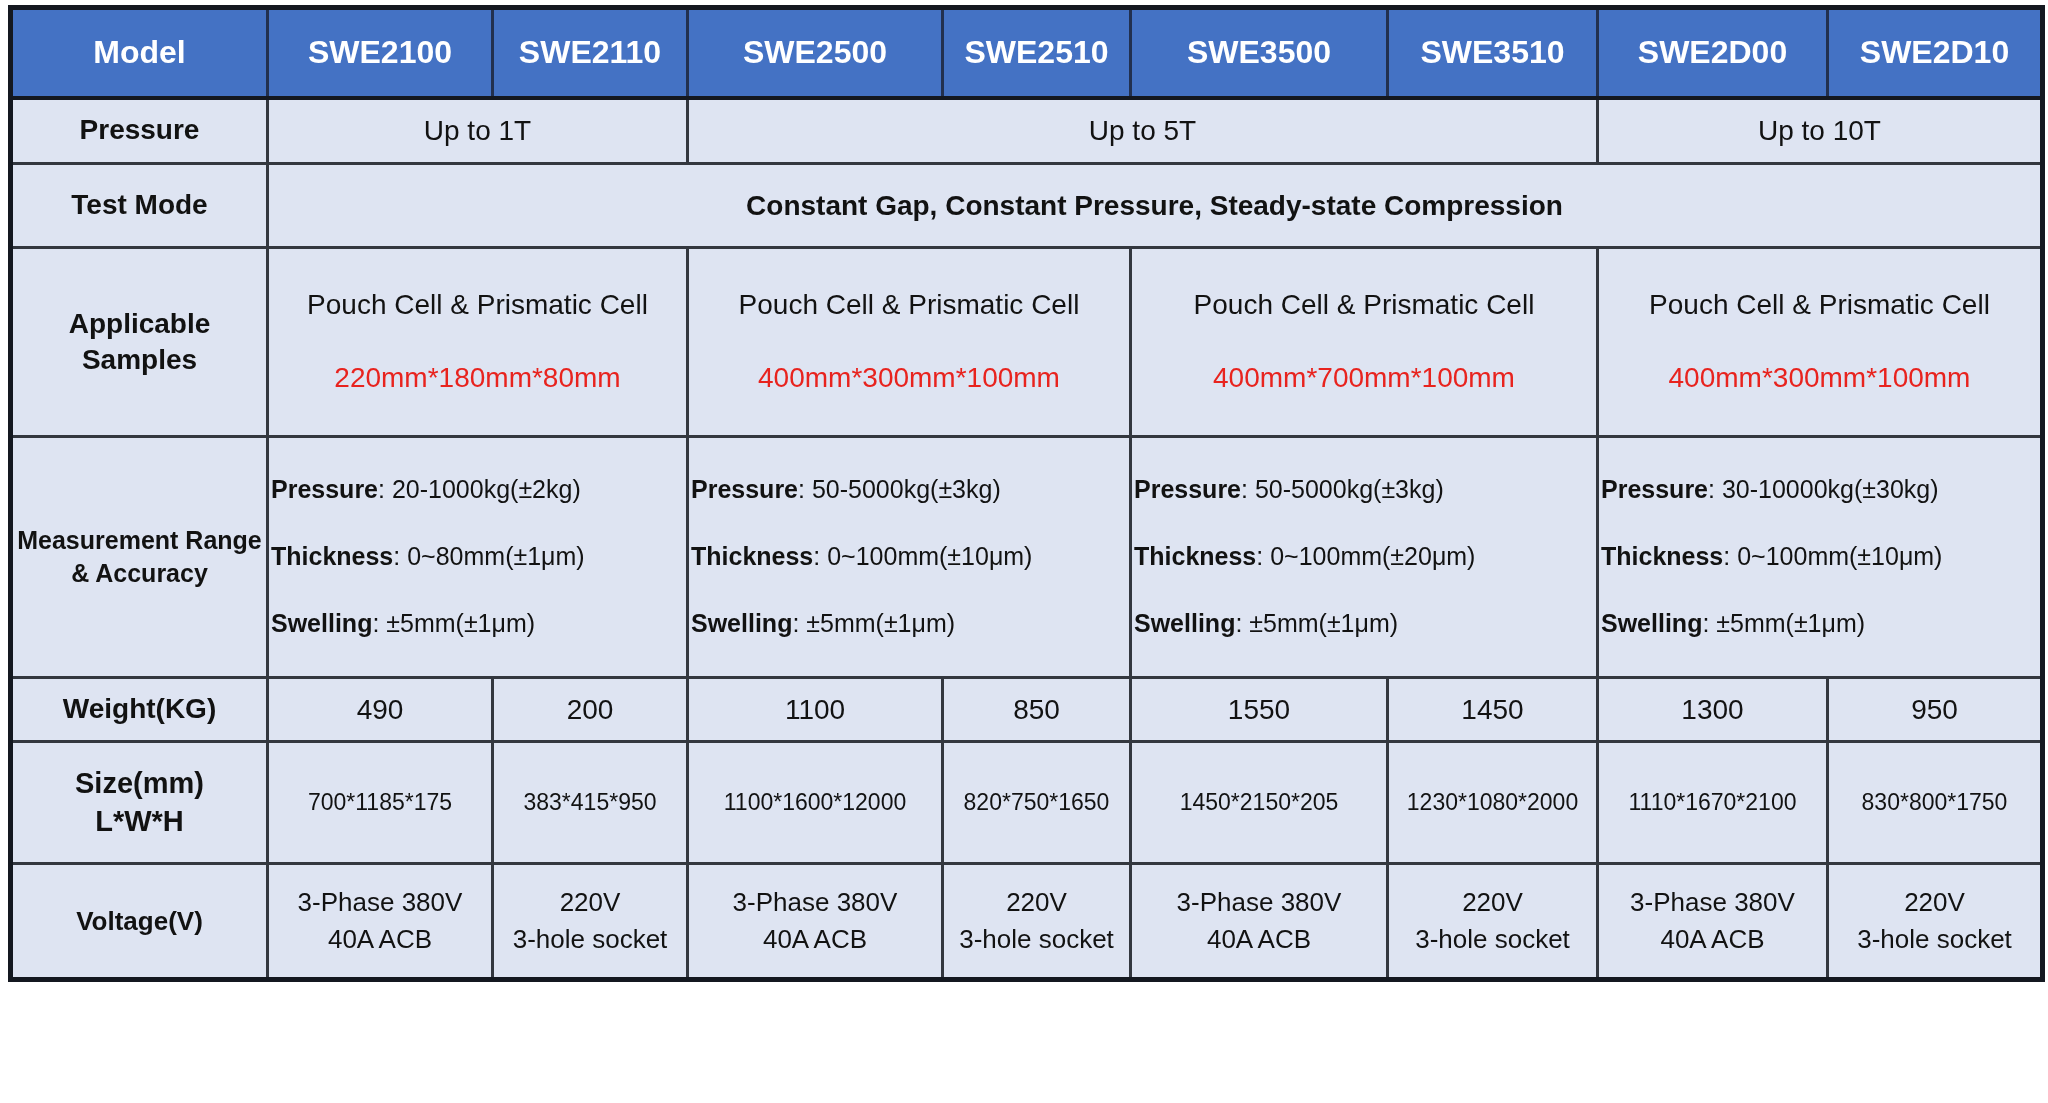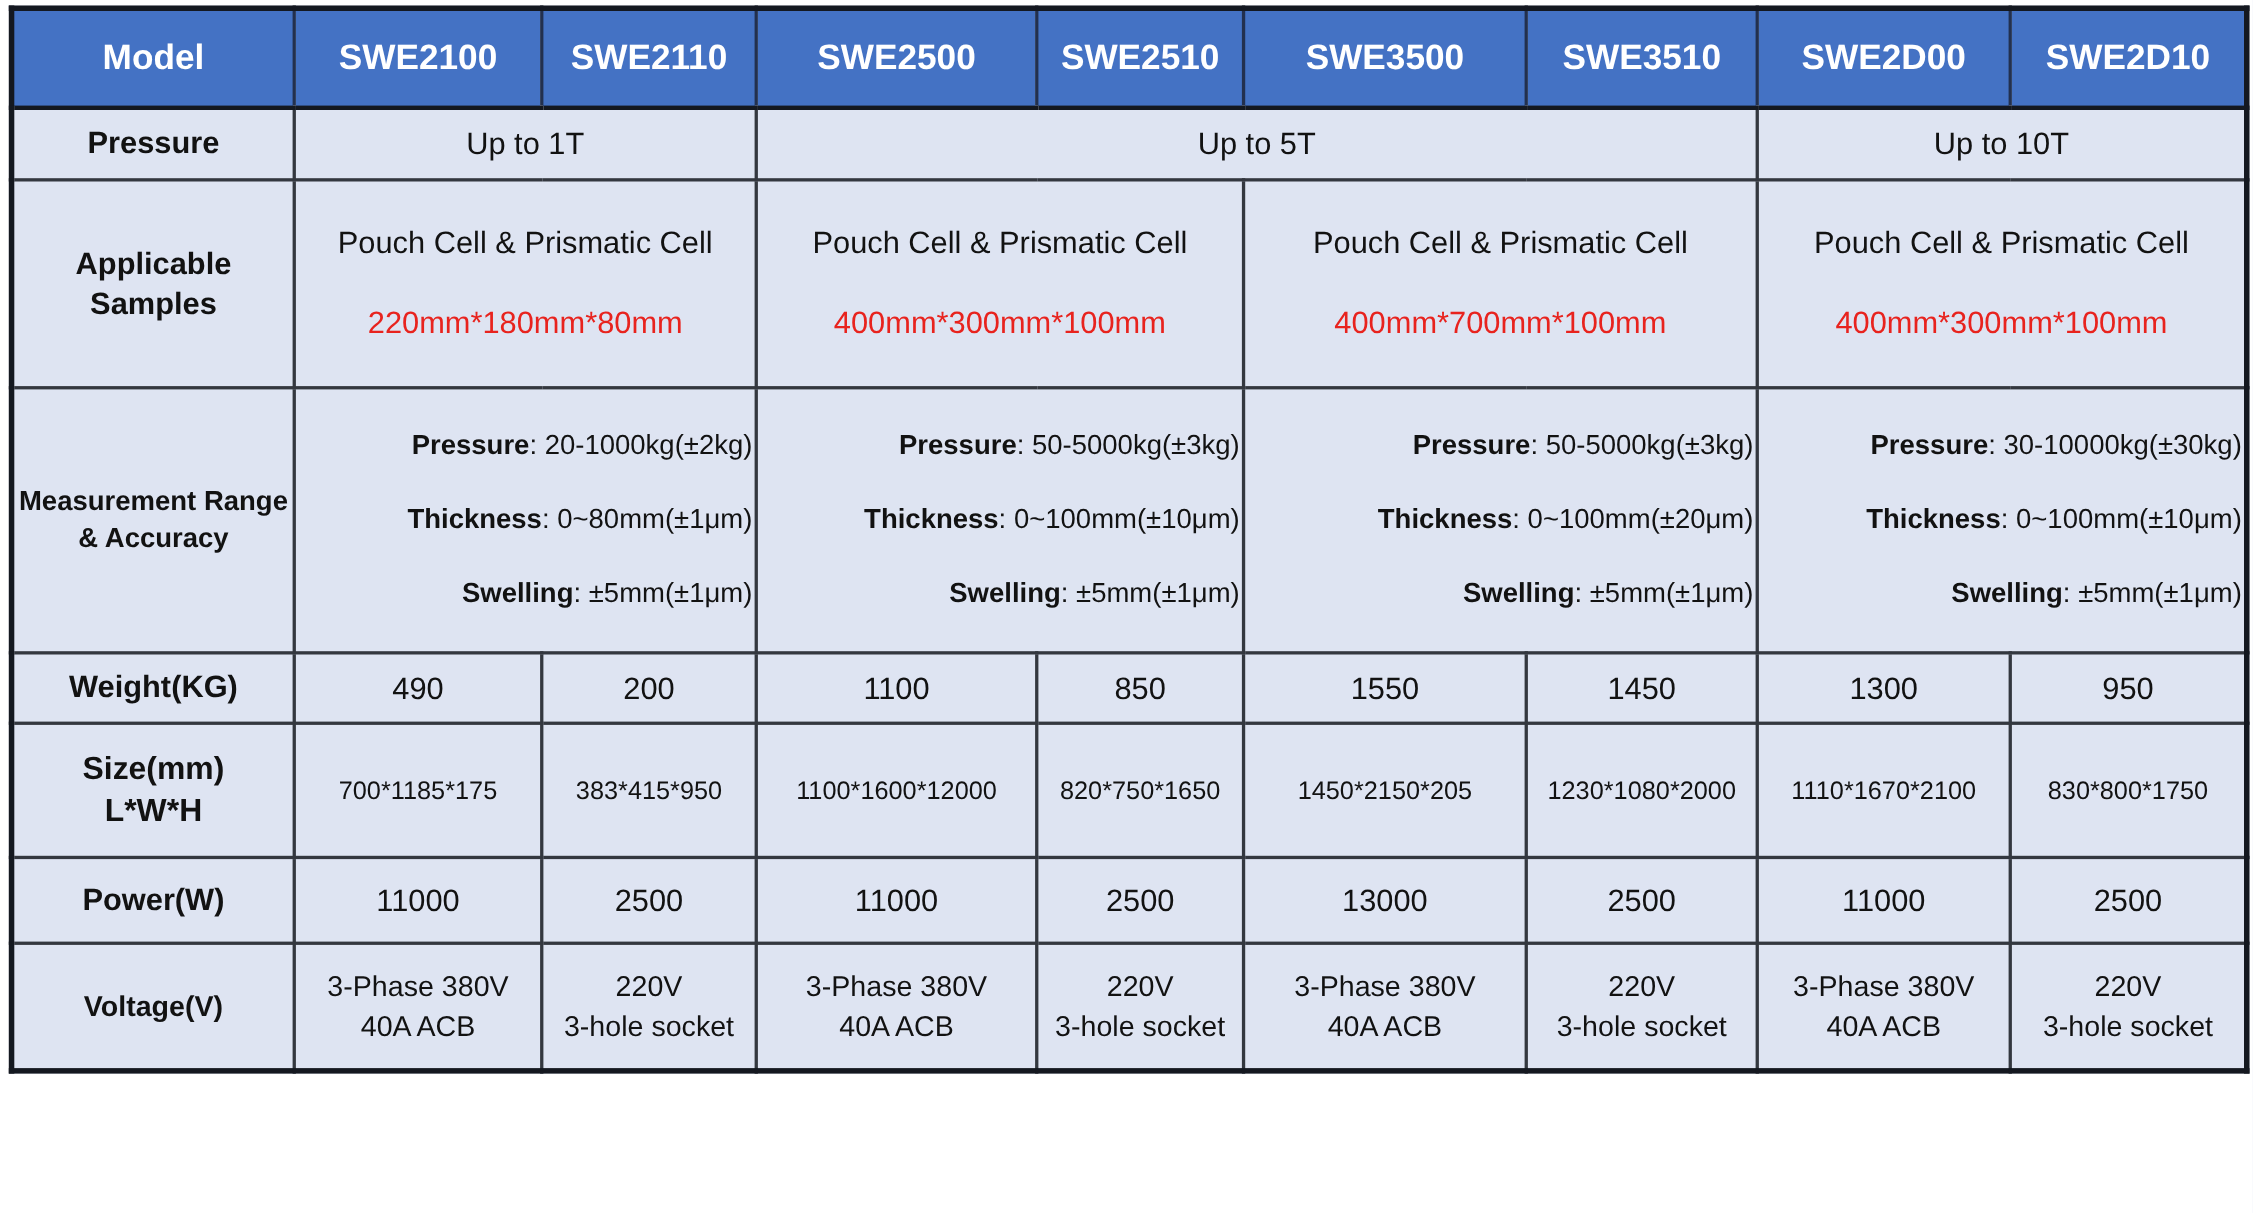--- a/index.html
+++ b/index.html
@@ -27,21 +27,21 @@
     border-color:#22304F;border-bottom:4px solid var(--outer-border);
   }
   td.lbl{font-weight:bold;font-size:29px;line-height:1.32;}
   .r-pressure td{height:66px;font-size:28px;}
   .r-test td{height:84px;font-size:28px;}
   .r-test td.val{font-weight:bold;}
   .r-samples td{height:120px;font-size:28px;line-height:1.3;}
   .r-samples .red{color:var(--accent-red);}
   .r-temp td{height:118px;font-size:27px;line-height:1.4;}
   .r-meas td{height:182px;font-size:25px;}
-  .r-meas td.val{text-align:right;padding:2px 2px;line-height:1.34;}
+  .r-meas td.val{text-align:left;padding:2px 2px;line-height:1.34;}
   .r-meas .mkey{font-weight:bold;}
   .r-weight td{height:64px;font-size:28px;}
   .r-size td{height:122px;font-size:23px;overflow-wrap:anywhere;line-height:1.3;}
   .r-size td.lbl{font-size:29px;overflow-wrap:normal;}
   .r-power td{height:78px;font-size:28px;}
   .r-voltage td{height:116px;font-size:26px;line-height:1.45;}
   .mline{white-space:pre-line;}
 </style>
 </head>
 <body>
@@ -74,20 +74,24 @@
   </thead>
 
   <tbody>
     <tr class="r-pressure">
       <td class="lbl">Pressure</td>
       <td class="val" colspan="2">Up to 1T</td>
       <td class="val" colspan="4">Up to 5T</td>
       <td class="val" colspan="2">Up to 10T</td>
     </tr>
 
+    <tr class="r-test">
+      <td class="lbl">Test Mode</td>
+      <td class="val" colspan="8">Constant Gap, Constant Pressure, Steady-state Compression</td>
+    </tr>
 
     <tr class="r-samples">
       <td class="lbl">Applicable Samples</td>
       <td colspan="2">
         <div>Pouch Cell &amp; Prismatic Cell</div>
         <div class="red">220mm*180mm*80mm</div>
       </td>
       <td colspan="2">
         <div>Pouch Cell &amp; Prismatic Cell</div>
         <div class="red">400mm*300mm*100mm</div>
@@ -145,31 +149,20 @@
       <td>700*1185*175</td>
       <td>383*415*950</td>
       <td>1100*1600*12000</td>
       <td>820*750*1650</td>
       <td>1450*2150*205</td>
       <td>1230*1080*2000</td>
       <td>1110*1670*2100</td>
       <td>830*800*1750</td>
     </tr>
 
-    <tr class="r-power">
-      <td class="lbl">Power(W)</td>
-      <td>11000</td>
-      <td>2500</td>
-      <td>11000</td>
-      <td>2500</td>
-      <td>13000</td>
-      <td>2500</td>
-      <td>11000</td>
-      <td>2500</td>
-    </tr>
 
     <tr class="r-voltage">
       <td class="lbl">Voltage(V)</td>
       <td>3-Phase 380V
 40A ACB</td>
       <td>220V
 3-hole socket</td>
       <td>3-Phase 380V
 40A ACB</td>
       <td>220V

